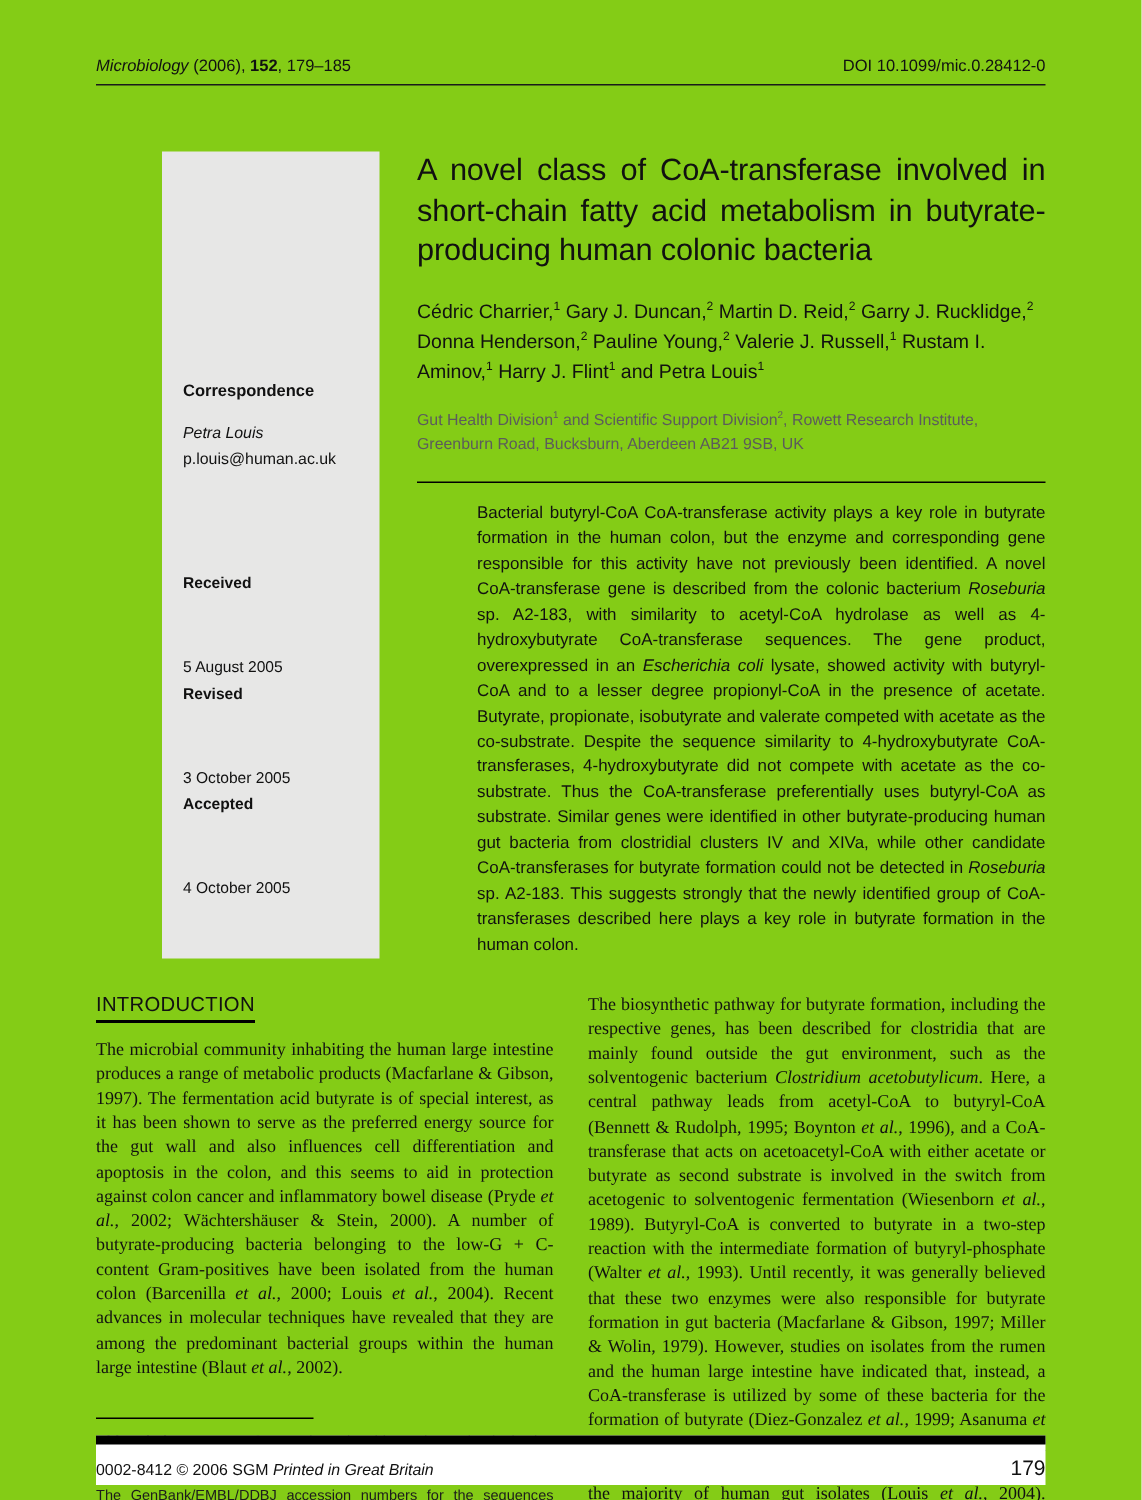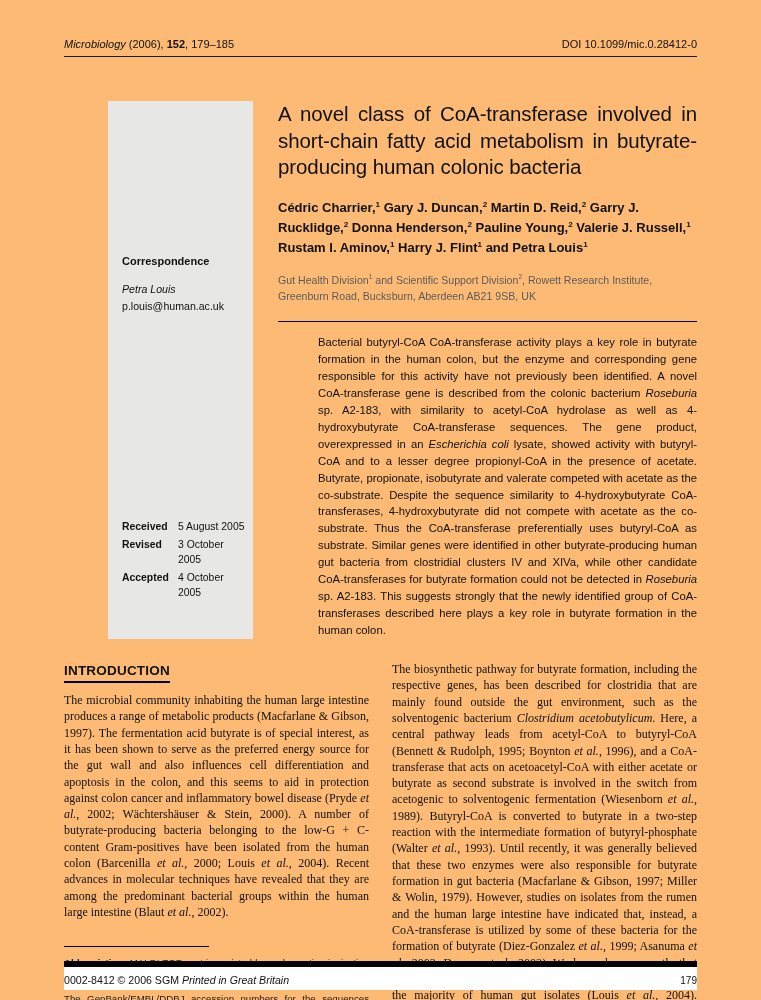--- a/index.html
+++ b/index.html
@@ -4,71 +4,71 @@
 <title>Microbiology (2006) 152, 179–185</title>
 <style>
   * { margin:0; padding:0; box-sizing:border-box; }
   html,body { background:#fff; }
   body {
     width:761px; height:1000px;
     font-family:"Liberation Sans", sans-serif;
     color:#111;
     -webkit-font-smoothing:antialiased;
   }
-  .page { position:relative; width:761px; height:1000px; overflow:hidden; padding:38px 64px 0 64px; background:#fdba74; }
+  .page { position:relative; width:761px; height:1000px; overflow:hidden; padding:38px 64px 0 64px; background:#84cc16; }
 
   
   .runhead { display:flex; justify-content:space-between; align-items:flex-end; font-size:11px; padding-bottom:6px; border-bottom:1px solid #1a1a1a; }
   .runhead .left i { font-style:italic; }
   .runhead .left b { font-weight:bold; }
 
   
   .masthead { display:flex; margin-top:44px; }
   .sidebar {
     flex:0 0 145px; width:145px; background:#e7e7e6;
     position:relative; padding:152px 10px 0 14px; font-size:10.6px; line-height:1.5;margin-left:44px;
   }
   .corr-label { font-weight:bold; margin-bottom:12px; font-size:11px; }
   .corr-name { margin-bottom:2px;font-style:italic; }
   .history { position:absolute; left:14px; right:6px; bottom:36px; font-size:10.4px; }
-  .history-row { display:flex; margin-bottom:2px; }
+  .history-row { display:flex; margin-bottom:2px;flex-direction:column; }
   .history-label { font-weight:bold; width:56px; flex:0 0 56px; }
 
   .main-col { flex:1 1 auto; padding-left:25px; }
   .title { font-size:20.5px; line-height:1.3; font-weight:400; text-align:justify; letter-spacing:-0.1px; }
-  .authors { margin-top:17px; font-size:13px; line-height:1.55; font-weight:700; }
+  .authors { margin-top:17px; font-size:13px; line-height:1.55; font-weight:400; }
   .affiliation { margin-top:15px; font-size:10.6px; line-height:1.45; color:#5c5c5c; }
   sup { font-size:62%; line-height:0; vertical-align:super; }
   .abstract-rule { border-top:1px solid #000; margin-top:17px; }
   .abstract { margin-top:12px; font-size:11.3px; line-height:1.5; text-align:justify;margin-left:40px; }
 
   
   .columns { display:flex; gap:23px; margin-top:22px; }
   .col { width:50%; flex:1 1 0; }
   .section-head {
-    display:inline-block; font-size:13.5px; font-weight:bold; letter-spacing:0.2px;
+    display:inline-block; font-size:13.5px; font-weight:normal; letter-spacing:0.2px;
     border-bottom:2.5px solid #000; padding-bottom:3px; margin-bottom:9px;
   }
   .body-text { font-family:"Liberation Serif", serif; font-size:12px; line-height:1.36; text-align:justify; }
   .body-text i, .abstract i { font-style:italic; }
 
   .footnotes { margin-top:26px; }
   .fn-rule { width:145px; border-top:1px solid #000; margin-bottom:9px; }
   .fn { font-size:9.7px; line-height:1.4; text-align:justify; color:#1c1c1c; }
   .fn + .fn { margin-top:9px; }
   .fn b { font-weight:bold; }
 
   
   .footer {
     position:absolute; left:64px; right:64px; bottom:10px; background:#fff; z-index:5;
     border-top:6px solid #000000; padding-top:7px; padding-bottom:4px;
     display:flex; justify-content:space-between; align-items:baseline; font-size:10.6px;
   }
   .footer .imprint i { font-style:italic; }
-  .footer .pageno { font-size:10px; }
+  .footer .pageno { font-size:14px; }
 </style>
 </head>
 <body>
 
 <div class="page">
 
   <div class="runhead">
     <div class="left"><i>Microbiology</i> (2006), <b>152</b>, 179–185</div>
     <div class="right">DOI 10.1099/mic.0.28412-0</div>
   </div>

